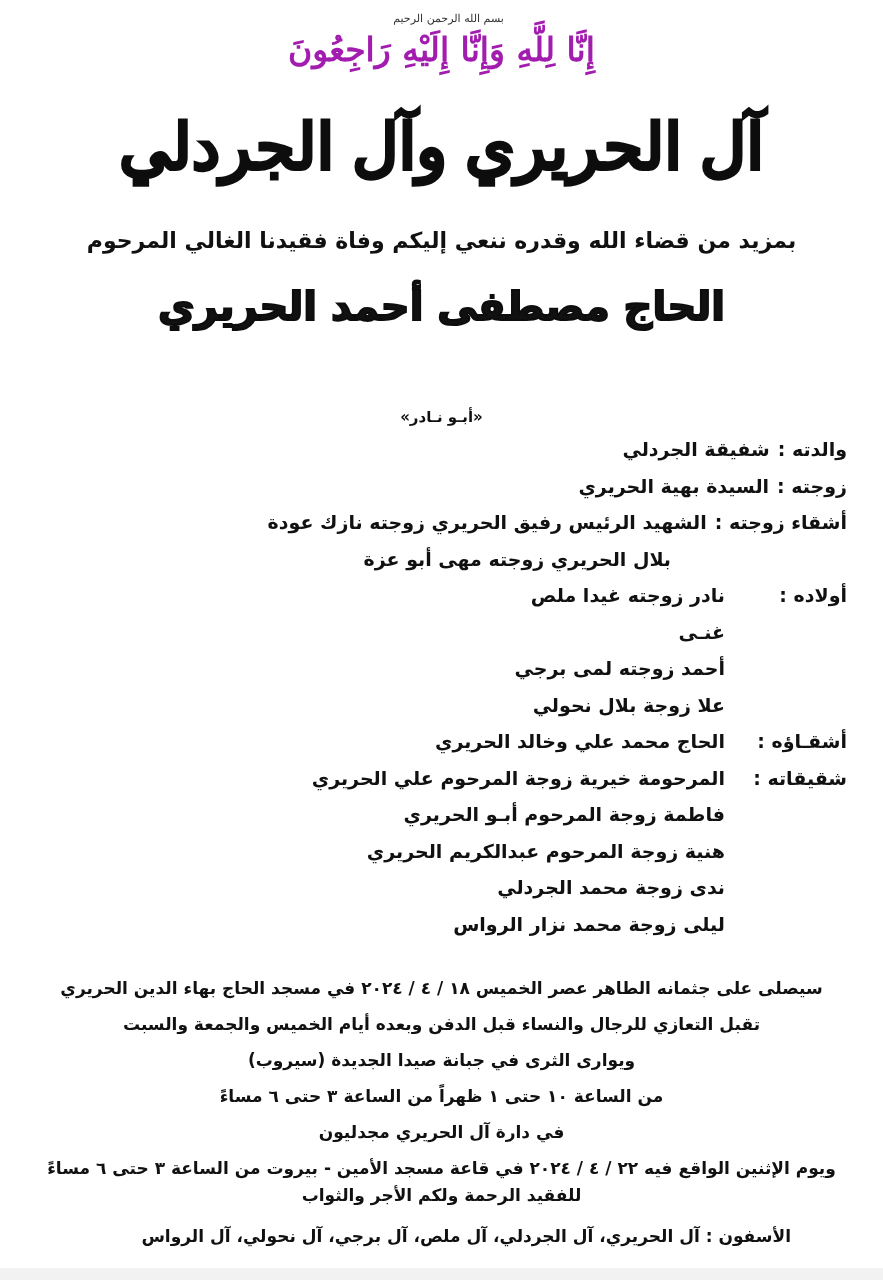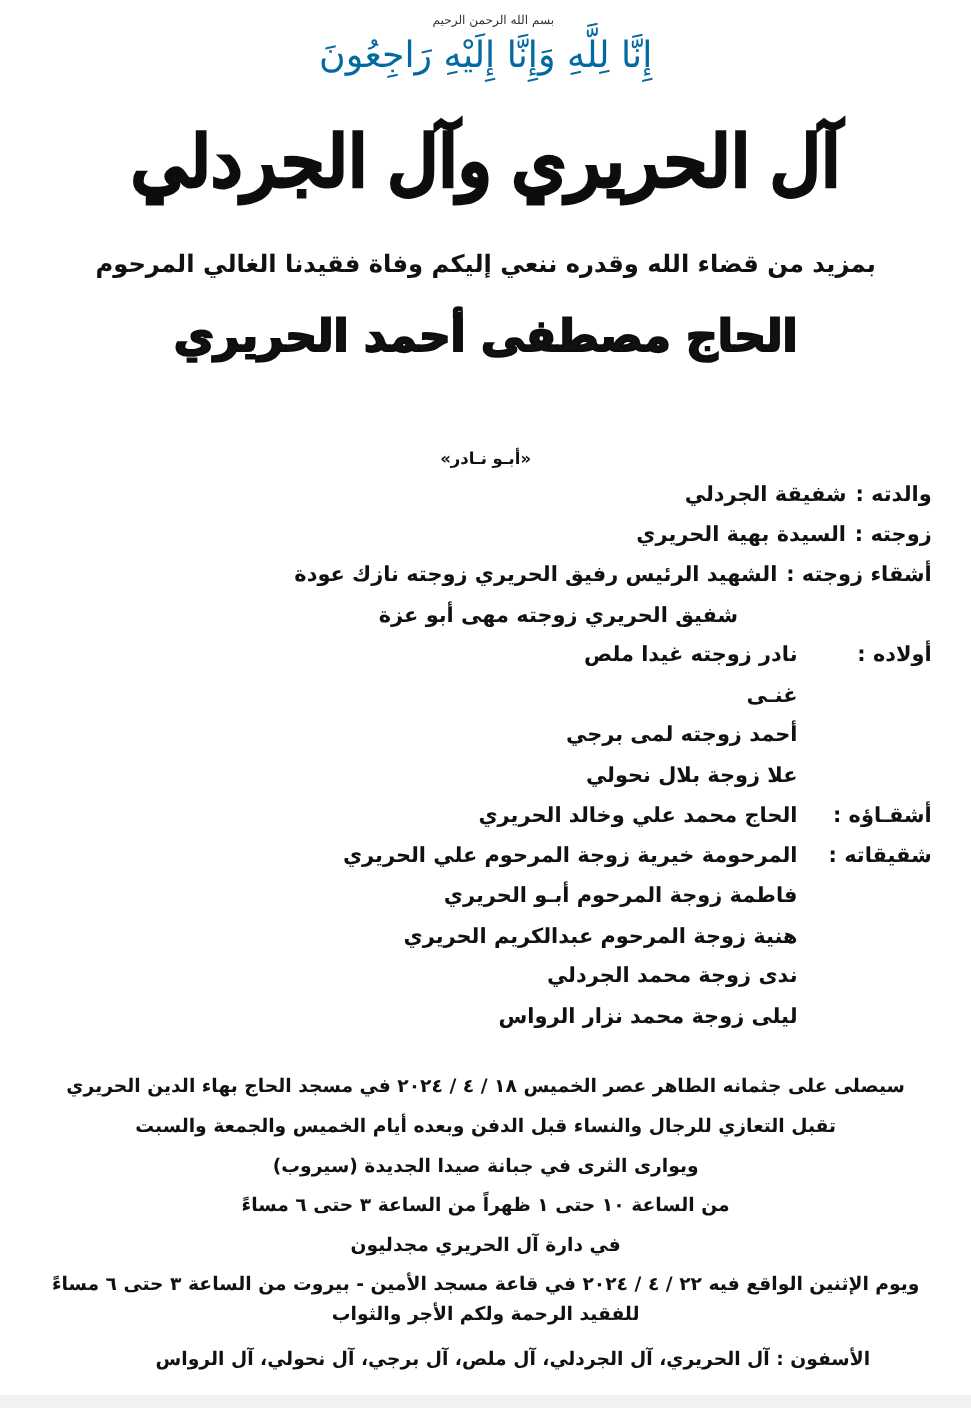--- a/index.html
+++ b/index.html
@@ -37,22 +37,22 @@
       font-size: 11px;
       color: #333;
       margin-left: 14px;
     }
     .verse {
       position: absolute;
       top: 30px; left: 0; right: 0;
       text-align: center;
       font-family: "DejaVu Serif", serif;
       font-size: 33px;
-      font-weight: normal;
-      color: #0369a1;
+      font-weight: bold;
+      color: #a21caf;
       letter-spacing: 1px;
     }
     .families-title {
       position: absolute;
       top: 112px; left: 0; right: 0;
       text-align: center;
       font-family: Liberation Sans, sans-serif;
       font-size: 64px;
       font-weight: 900;
       color: #0d0d0d;
@@ -156,21 +156,21 @@
     </div>
     <div class="row inline">
       <span class="label">زوجته :</span>
       <span class="value">السيدة بهية الحريري</span>
     </div>
     <div class="row inline">
       <span class="label">أشقاء زوجته :</span>
       <span class="value">الشهيد الرئيس رفيق الحريري زوجته نازك عودة</span>
     </div>
     <div class="row cont-wide">
-      <span class="value">شفيق الحريري زوجته مهى أبو عزة</span>
+      <span class="value">بلال الحريري زوجته مهى أبو عزة</span>
     </div>
 
     <div class="row tab">
       <span class="label">أولاده :</span>
       <span class="value">نادر زوجته غيدا ملص</span>
     </div>
     <div class="row cont">
       <span class="value">غنـى</span>
     </div>
     <div class="row cont">

